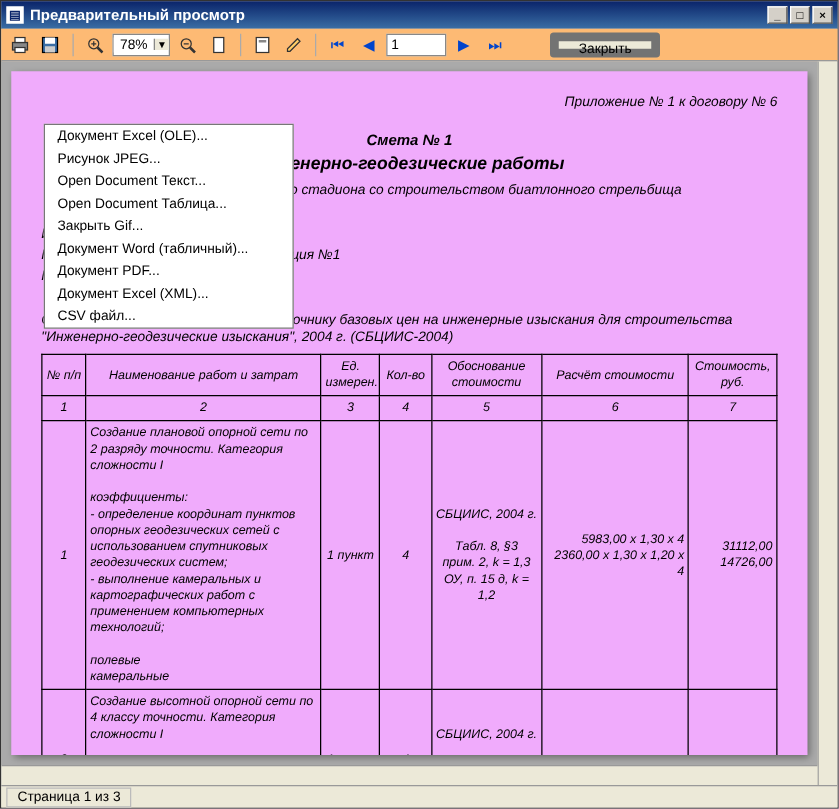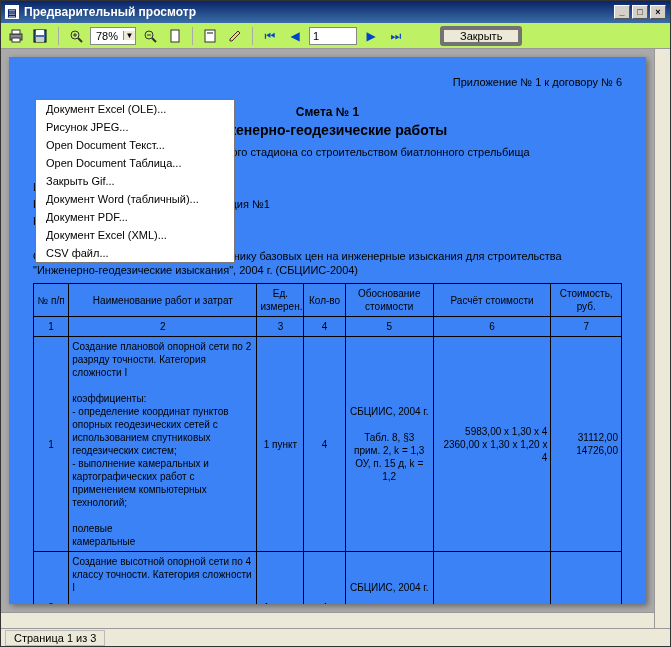--- a/index.html
+++ b/index.html
@@ -2,33 +2,33 @@
 <html><head>
 <meta charset="utf-8">
 <style>
   * { box-sizing: border-box; margin: 0; padding: 0; }
   body { font-family: Tahoma, Arial, sans-serif; font-size: 11px; background: #d4d0c8; width: 671px; height: 647px; overflow: hidden; }
   .window { width: 671px; height: 647px; display: flex; flex-direction: column; border: 1px solid #333; }
   .titlebar { height: 22px; background: linear-gradient(#0a246a,#3a6ea5); color: #fff; display: flex; align-items: center; padding: 0 4px; font-size: 12px; font-weight: bold; }
   .titlebar .icon { width: 14px; height: 14px; background: #fff; margin-right: 5px; display: inline-flex; align-items:center; justify-content:center; font-size:10px; color:#0a246a; }
   .titlebar .spacer { flex: 1; }
   .sysbtn { width: 16px; height: 14px; background: #d4d0c8; border: 1px solid #fff; border-right-color:#555; border-bottom-color:#555; margin-left: 2px; display: flex; align-items:center; justify-content:center; font-size:9px; color:#000; font-weight:bold; }
-  .toolbar { height: 26px; background: #bef264; border-bottom: 1px solid #999; display: flex; align-items: center; padding: 0 4px; gap: 3px; }
+  .toolbar { height: 26px; background: #fdba74; border-bottom: 1px solid #999; display: flex; align-items: center; padding: 0 4px; gap: 3px; }
   .tbtn { width: 22px; height: 22px; display: flex; align-items:center; justify-content:center; border: 1px solid transparent; cursor: pointer; font-size:12px; }
   .tsep { width:1px; height:18px; background:#aaa; margin:0 3px; }
   .zoom-box { display:flex; align-items:center; border:1px solid #888; background:#fff; height:18px; }
   .zoom-box input { width:32px; border:none; font-size:11px; text-align:center; outline:none; }
   .zoom-box .dd { width:12px; display:flex; align-items:center; justify-content:center; background:#ece9d8; border-left:1px solid #888; font-size:8px; }
   .page-box { display:flex; align-items:center; }
   .page-box input { width:48px; border:1px solid #888; height:18px; font-size:11px; padding:0 3px; }
-  .close-btn { height:20px; padding:0 16px; border:4px solid #737373; background:#ece9d8; font-size:11px; margin-left:30px; cursor:pointer; border-radius:3px; }
+  .close-btn { height:20px; padding:0 16px; border:7px solid #737373; background:#ece9d8; font-size:11px; margin-left:30px; cursor:pointer; border-radius:3px; }
   .content-wrap { flex:1; background:#aaa; position:relative; overflow:hidden; }
   .scroll-v { position:absolute; right:0; top:0; bottom:0; width:16px; background:#ece9d8; border-left:1px solid #999; }
   .scroll-h { position:absolute; left:0; right:16px; bottom:0; height:16px; background:#ece9d8; border-top:1px solid #999; }
-  .doc-area { position:absolute; left:8px; right:24px; top:8px; bottom:24px; background:#3b82f6; box-shadow:2px 2px 6px rgba(0,0,0,.4); overflow:hidden; }
+  .doc-area { position:absolute; left:8px; right:24px; top:8px; bottom:24px; background:#f0abfc; box-shadow:2px 2px 6px rgba(0,0,0,.4); overflow:hidden;font-style:italic; }
   .dropdown { position:absolute; left:34px; top:50px; background:#fff; border:1px solid #777; min-width:200px; z-index:100; font-size:11px; }
   .dropdown div { padding:3px 18px 3px 10px; cursor:pointer; }
   .doc { padding: 18px 24px; font-size:11px; line-height:1.3; }
   .right-note { text-align:right; margin-bottom:16px; }
   .doc h1 { text-align:center; font-size:12px; font-weight:bold; }
   .doc h2 { text-align:center; font-size:14px; font-weight:bold; margin-bottom:6px; }
   .center { text-align:center; }
   .paras p { margin-bottom:3px; }
   .tbl { width:100%; border-collapse:collapse; margin-top:6px; table-layout:fixed; }
   .tbl th, .tbl td { border:1px solid #000; padding:3px 3px; font-size:10px; vertical-align:middle; }

